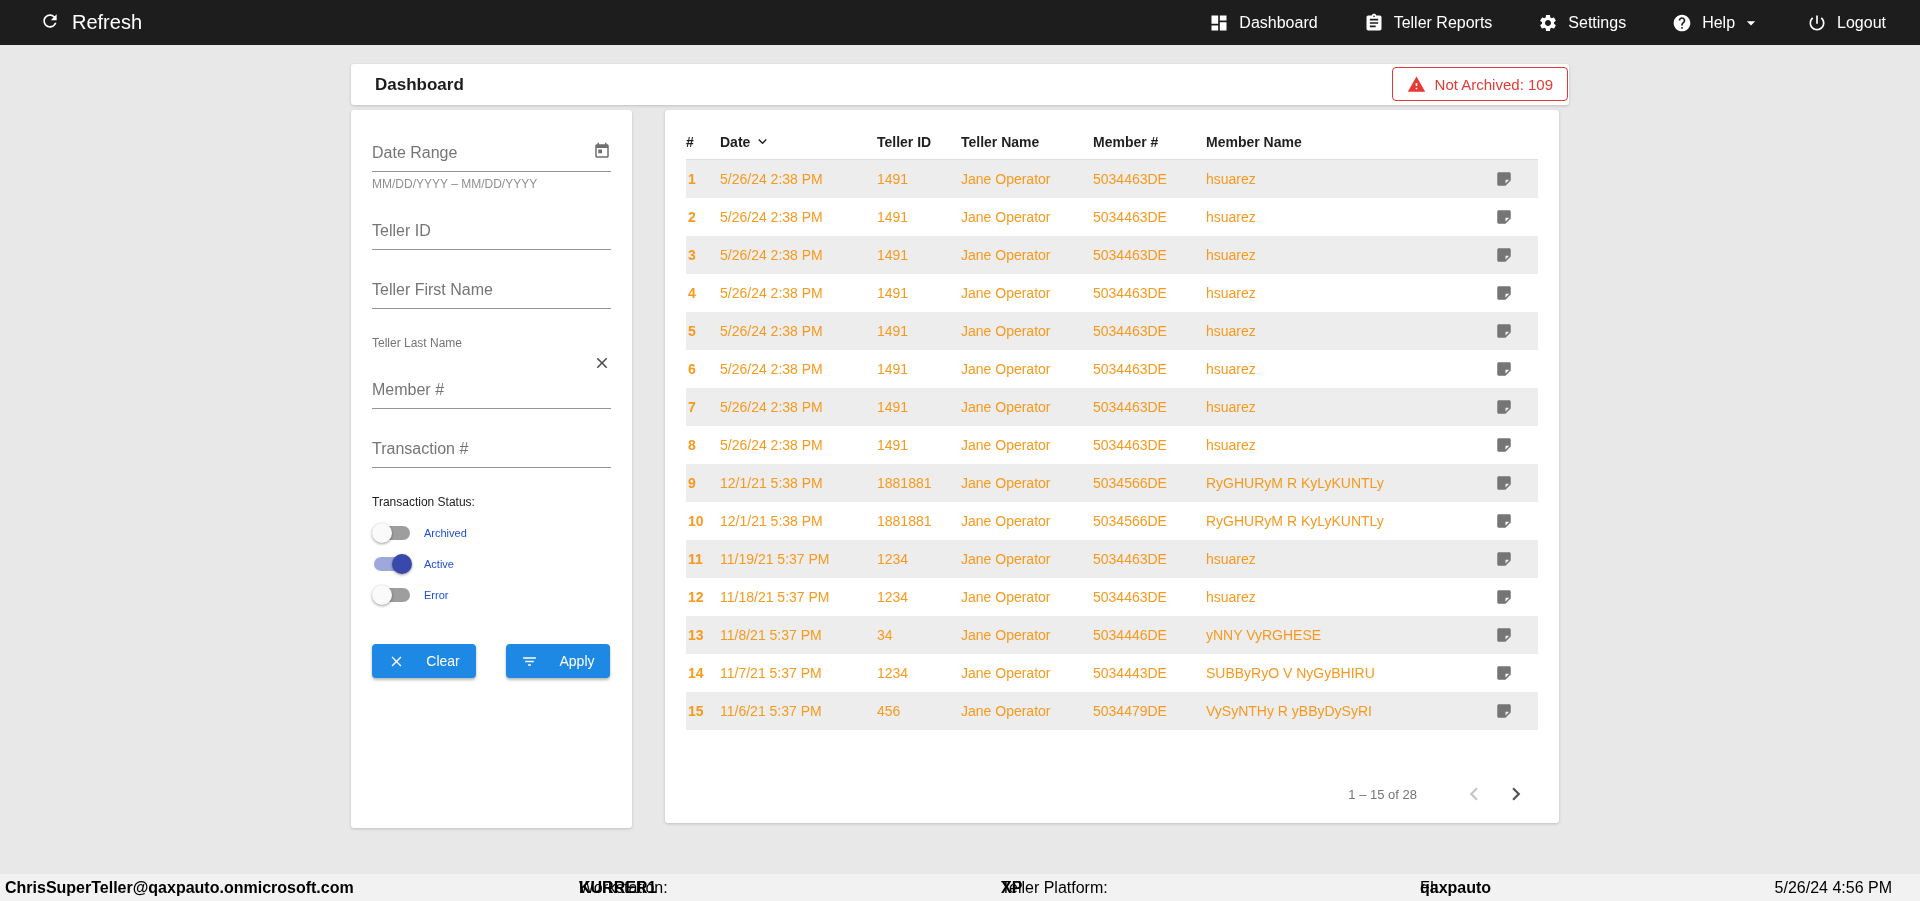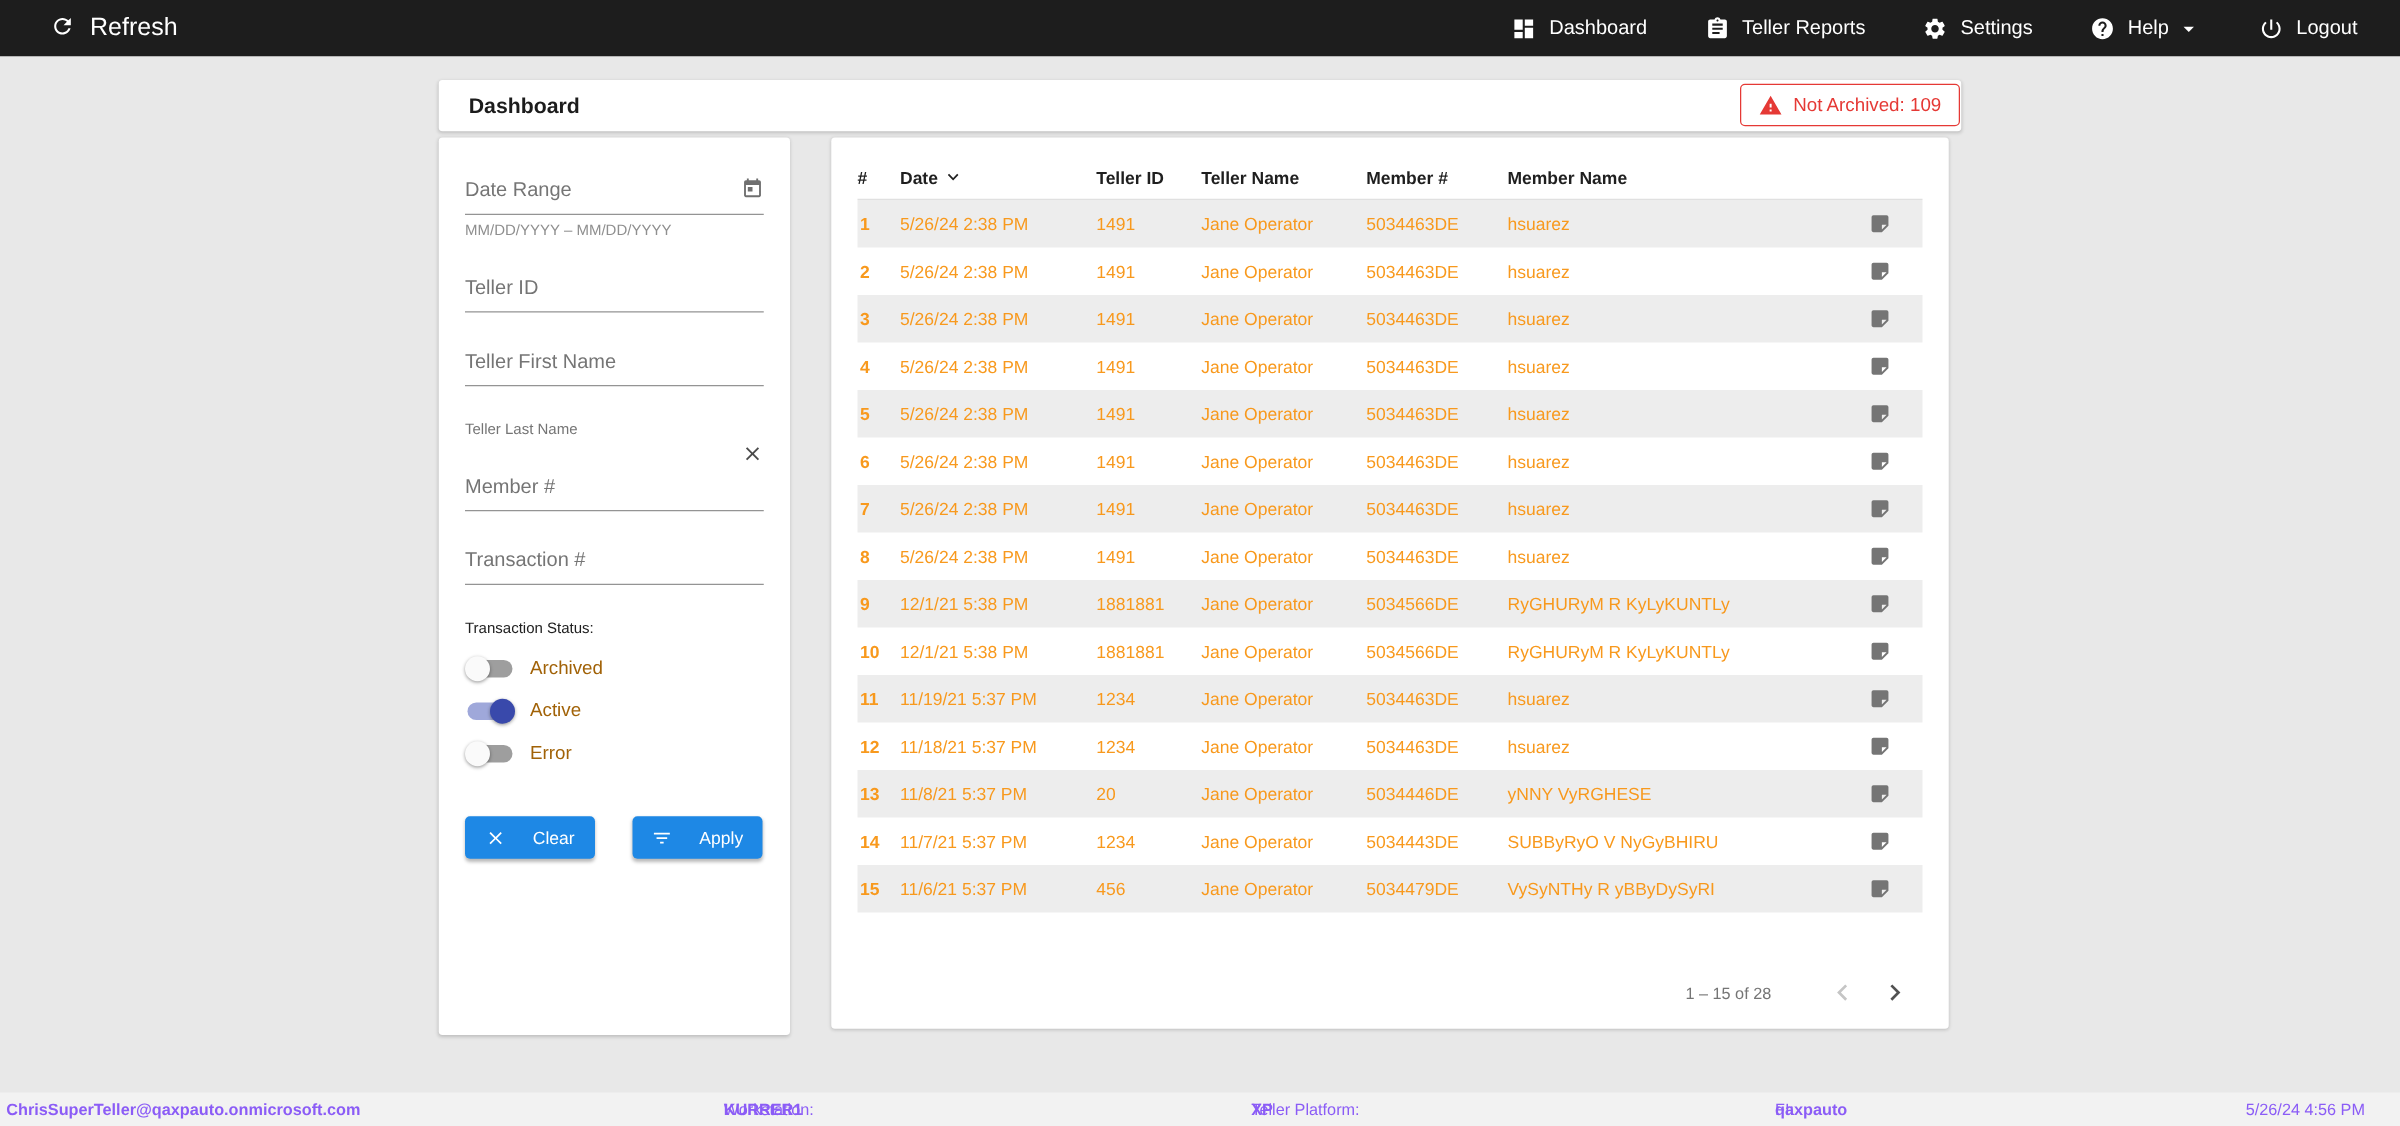--- a/index.html
+++ b/index.html
@@ -35,21 +35,21 @@
   .field .trail-icon svg{width:18px;height:18px;fill:#6f6f6f;display:block}
   .hint{font-size:12px;color:#8f8f8f;margin-top:5px}
   .small-label{font-size:12px;color:#757575;margin-bottom:1px}
   .status-label{font-size:12px;color:#212121;margin:12px 0 6px}
   .toggle-row{display:flex;align-items:center;gap:14px;margin-top:17px;cursor:pointer}
   .toggle{width:36px;height:14px;border-radius:7px;background:rgba(0,0,0,.38);position:relative;flex:0 0 auto;margin-left:2px}
   .toggle .thumb{width:20px;height:20px;border-radius:50%;background:#fafafa;position:absolute;top:-3px;left:-2px;
                  box-shadow:0 1px 3px rgba(0,0,0,.4);transition:left .1s}
   .toggle.on{background:#9fa8da}
   .toggle.on .thumb{left:18px;background:#3949ab}
-  .toggle-label{font-size:15px;color:#a16207}
+  .toggle-label{font-size:11px;color:#1d4ed8}
   .btn-row{display:flex;gap:30px;margin-top:42px}
   .btn{height:34px;min-width:104px;background:#1e88e5;color:#fff;border:none;border-radius:4px;font-size:14px;
        font-family:inherit;display:flex;align-items:center;justify-content:center;gap:21px;
        box-shadow:0 2px 3px rgba(0,0,0,.28);cursor:pointer;padding:0 14px}
   .btn svg{width:17px;height:17px;fill:#fff;display:block}
 
   
   .table-card{width:894px;margin-left:33px;height:713px;padding:14px 21px 0;position:relative}
   .tgrid{display:grid;grid-template-columns:34px 157px 84px 132px 113px 289px 1fr;align-items:center}
   .thead{height:36px;border-bottom:1px solid #e0e0e0;font-size:14px;font-weight:bold;color:#1f1f1f}
@@ -62,21 +62,21 @@
   .note-btn svg{width:18px;height:18px;fill:#757575;display:block}
   .pagination{position:absolute;right:30px;bottom:16px;display:flex;align-items:center;color:#757575;font-size:13px}
   .pagination .pg-range{margin-right:44px}
   .pg-chev{cursor:pointer;display:inline-flex}
   .pg-chev svg{width:26px;height:26px;display:block}
   .pg-chev.prev svg{fill:#c5c5c5}
   .pg-chev.next svg{fill:#525252}
   .pg-chev.next{margin-left:16px}
 
   
-  .footer{position:absolute;left:0;bottom:0;width:1920px;height:27px;background:#f2f2f2;font-size:13px;color:#8b5cf6}
+  .footer{position:absolute;left:0;bottom:0;width:1920px;height:27px;background:#f2f2f2;font-size:16px;color:#000000}
   .footer span{position:absolute;line-height:27px;white-space:nowrap}
   .f-user{left:5px;font-weight:bold}
   .f-workstation{left:579px}
   .f-platform{left:1001px}
   .f-fi{left:1420px}
   .f-date{right:28px;font-weight:normal}
   .fv{font-weight:bold}
 </style>
 </head>
 <body>
@@ -408,21 +408,21 @@
           <span class="note-btn">
             <svg viewBox="0 0 24 24">
                 <path d="M19 3H5c-1.1 0-2 .9-2 2v14c0 1.1.9 2 2 2h9l7-7V5c0-1.1-.9-2-2-2zm-5 15v-5h5l-5 5z"></path>
               </svg>
           </span>
         </div>
 
         <div class="tgrid trow alt">
           <span class="c-num">13</span>
           <span>11/8/21 5:37 PM</span>
-          <span>20</span>
+          <span>34</span>
           <span>Jane Operator</span>
           <span>5034446DE</span>
           <span>yNNY VyRGHESE</span>
           <span class="note-btn">
             <svg viewBox="0 0 24 24">
                 <path d="M19 3H5c-1.1 0-2 .9-2 2v14c0 1.1.9 2 2 2h9l7-7V5c0-1.1-.9-2-2-2zm-5 15v-5h5l-5 5z"></path>
               </svg>
           </span>
         </div>
 

